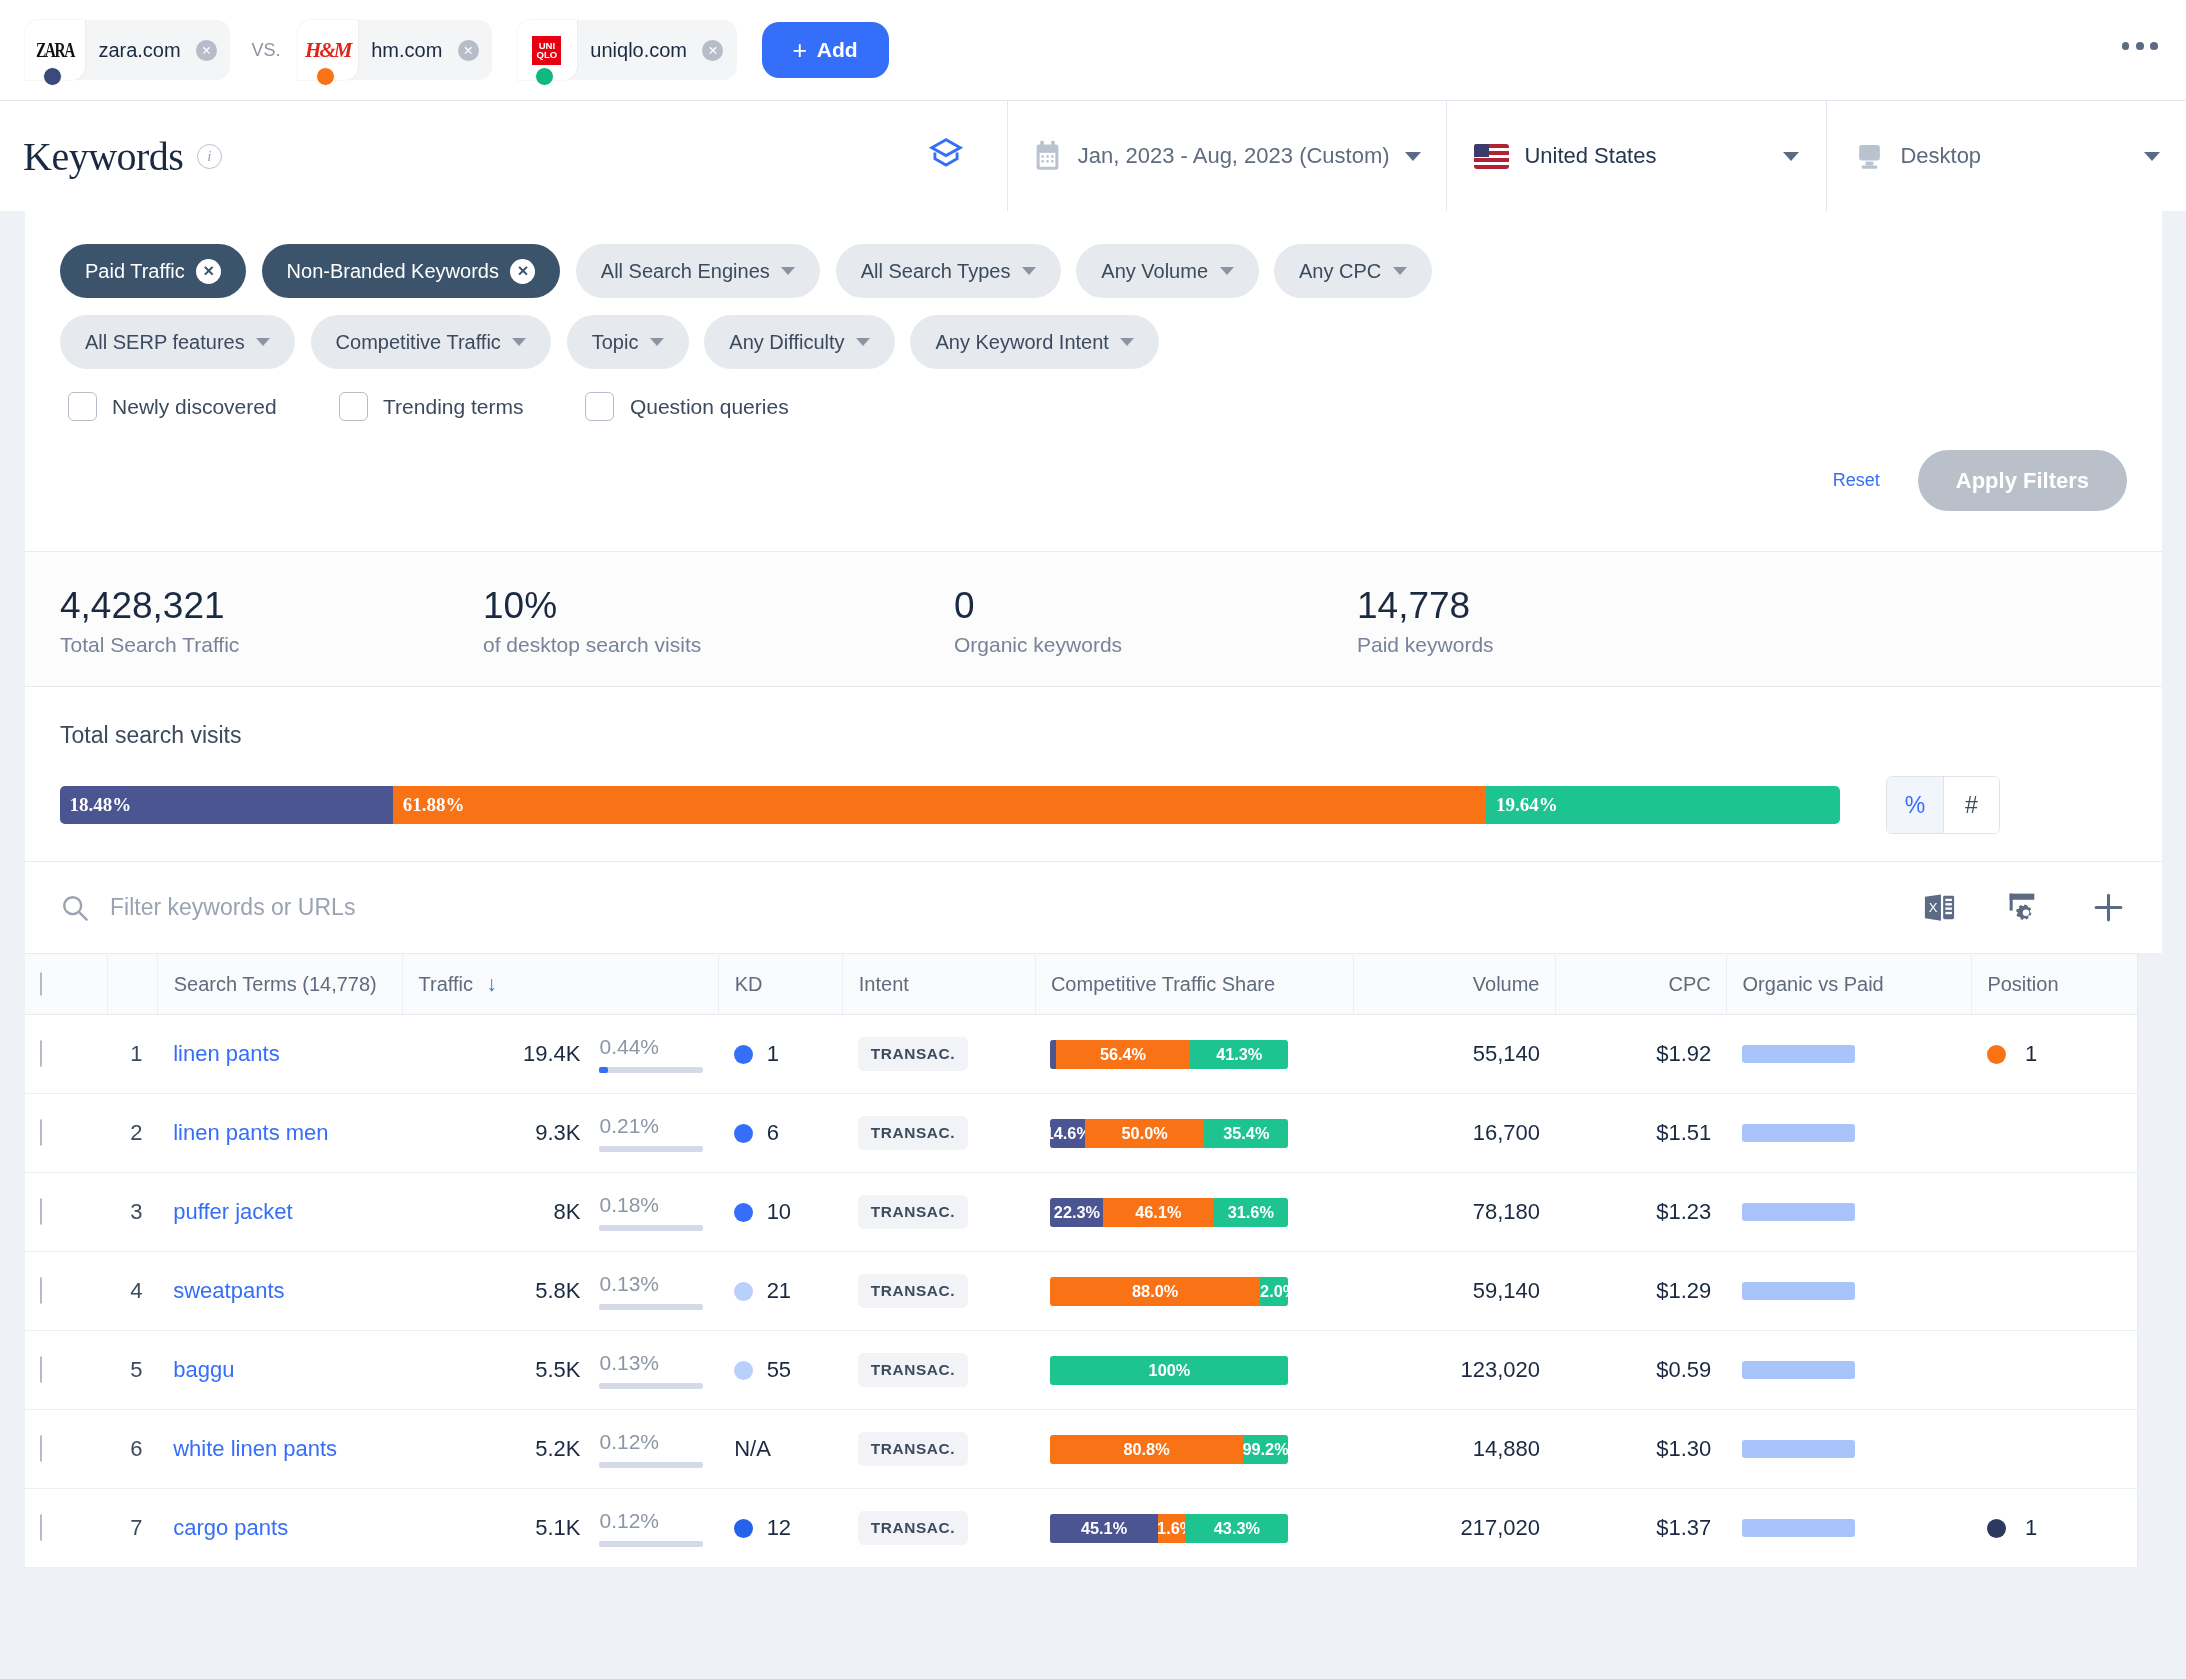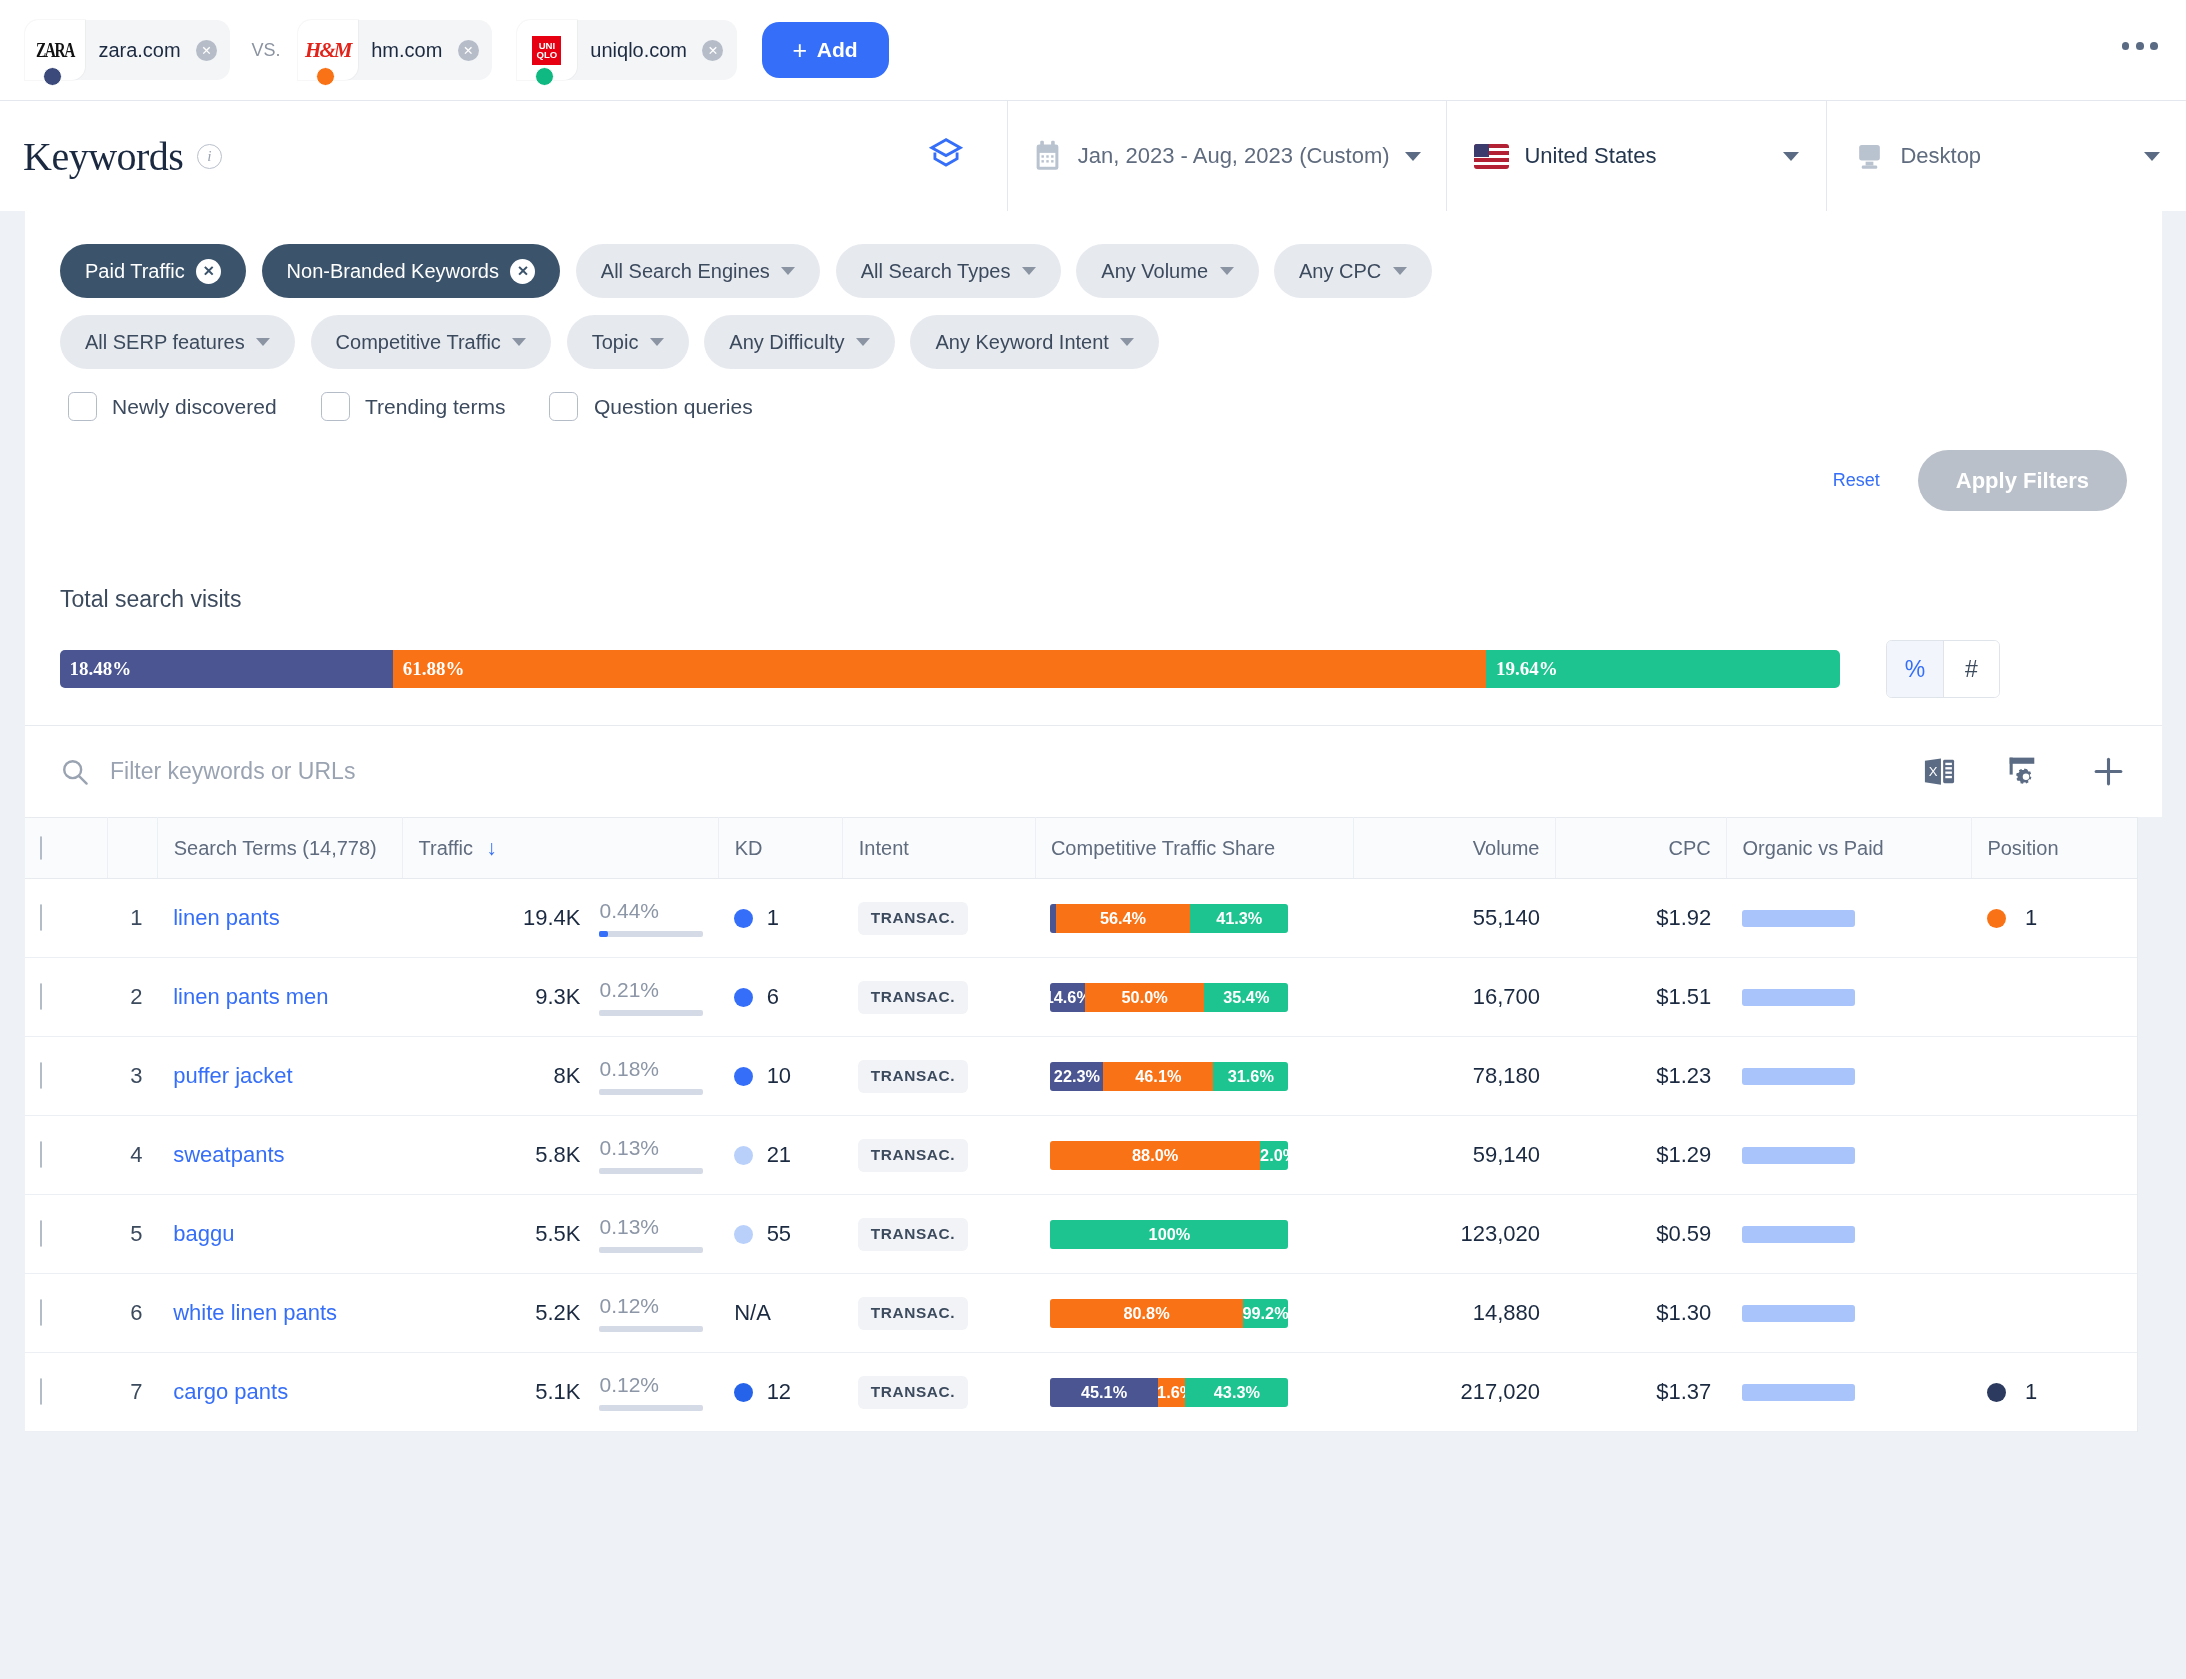--- a/index.html
+++ b/index.html
@@ -96,21 +96,21 @@
     background: #e6e9ee; color: #3c4a5e; font-size: 20px; white-space: nowrap; cursor: pointer;
   }
   .pill.active { background: #3b536b; color: #fff; }
   .pill .x-circle {
     width: 25px; height: 25px; border-radius: 50%; background: #fff; color: #3b536b;
     font-size: 14.4px; font-weight: 700; display:flex; align-items:center; justify-content:center;
   }
   .pill .dn { width:0;height:0;border-left:7.7px solid transparent;border-right:7.7px solid transparent;
               border-top:8.6px solid #8b94a3; }
 
-  .check-row { display: flex; gap: 44px; margin: 23px 0 0 7.7px; }
+  .check-row { display: flex; gap: 62px; margin: 23px 0 0 7.7px; }
   .chk-item { display: flex; align-items: center; gap: 15.4px; cursor: pointer; }
   .chk-box { width: 29px; height: 29px; border: 1.9px solid #b4bcc8; border-radius: 5.8px; background:#fff; }
   .chk-label { font-size: 21px; color: #3c4a5e; }
 
   .actions { display: flex; align-items: center; justify-content: flex-end;
              gap: 38px; padding: 29px 35px 40px 0; }
   .reset-link { color: #356ef8; font-size: 18px; cursor: pointer; }
   .apply-btn {
     background: #b9c0c9; color: #fff; border: none; border-radius: 31px;
     height: 61px; padding: 0 38px; font-size: 22px; font-weight: 700;
@@ -363,20 +363,38 @@
           <span class="chk-label">Question queries</span>
         </div>
       </div>
   </div>
 
   <div class="actions">
     <span class="reset-link">Reset</span>
     <button class="apply-btn">Apply Filters</button>
   </div>
 
+  <div class="stats" id="statsrow">
+      <div class="stat">
+        <div class="stat-val">4,428,321</div>
+        <div class="stat-lbl">Total Search Traffic</div>
+      </div>
+      <div class="stat">
+        <div class="stat-val">10%</div>
+        <div class="stat-lbl">of desktop search visits</div>
+      </div>
+      <div class="stat">
+        <div class="stat-val">0</div>
+        <div class="stat-lbl">Organic keywords</div>
+      </div>
+      <div class="stat">
+        <div class="stat-val">14,778</div>
+        <div class="stat-lbl">Paid keywords</div>
+      </div>
+    </div>
 
   <div class="visits">
     <div class="visits-title">Total search visits</div>
     <div class="visits-row">
       <div class="stack" id="visitstack">
           <span class="seg" style="flex: 18.48 1 0%; background: rgb(74, 85, 145);">18.48%</span>
           <span class="seg" style="flex: 61.88 1 0%; background: rgb(249, 115, 22);">61.88%</span>
           <span class="seg" style="flex: 19.64 1 0%; background: rgb(30, 196, 143);">19.64%</span>
         </div>
       <div class="toggle">

